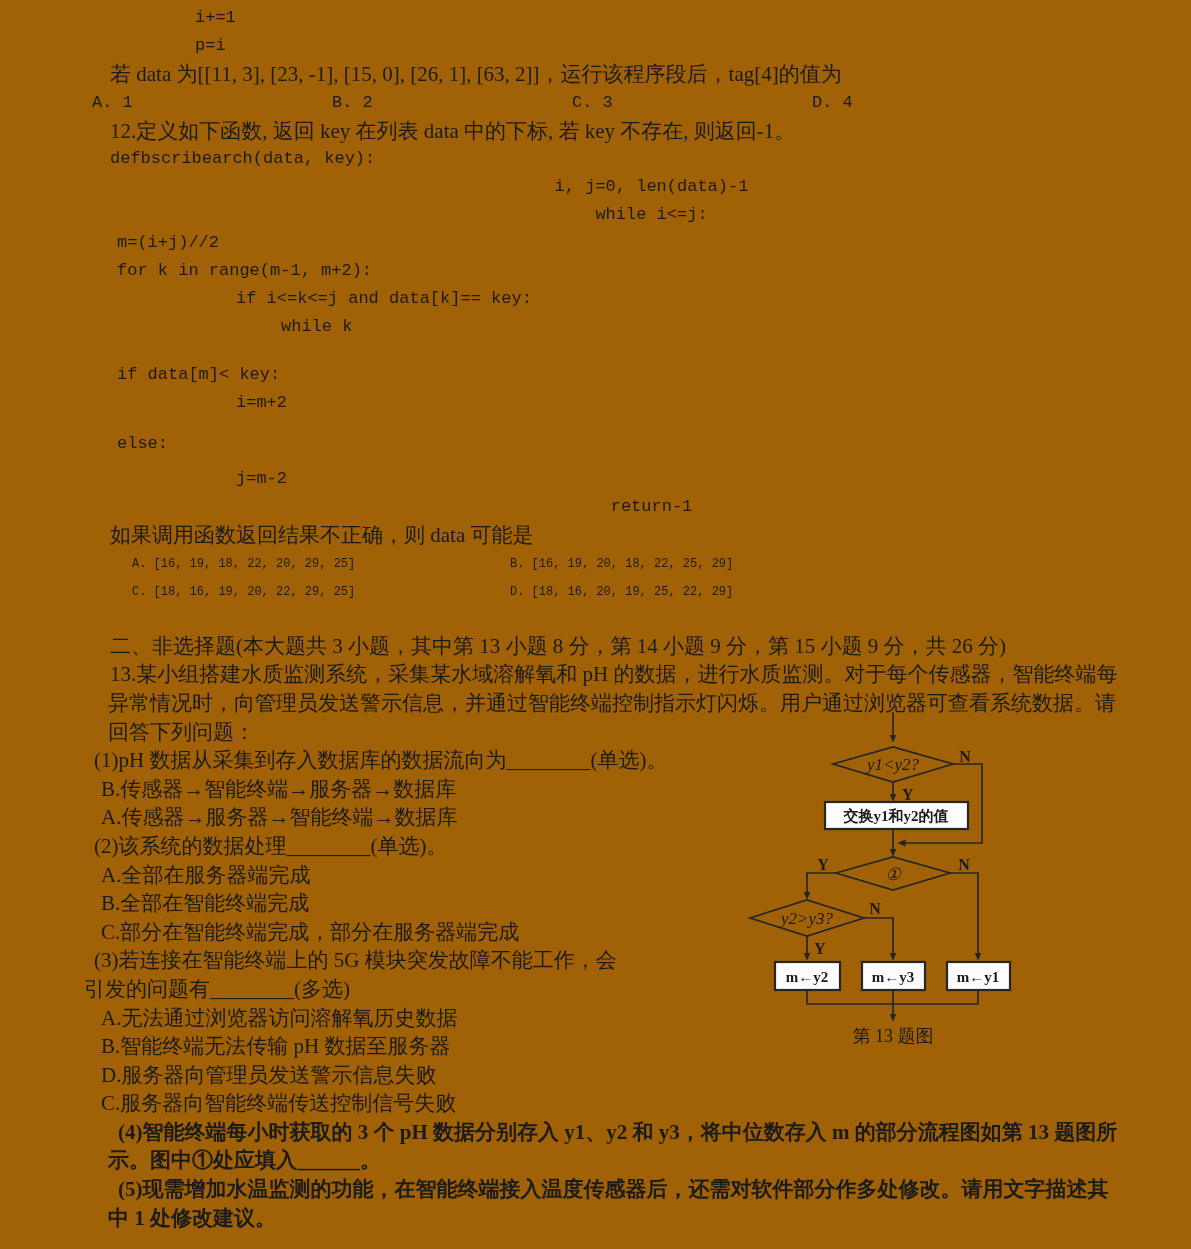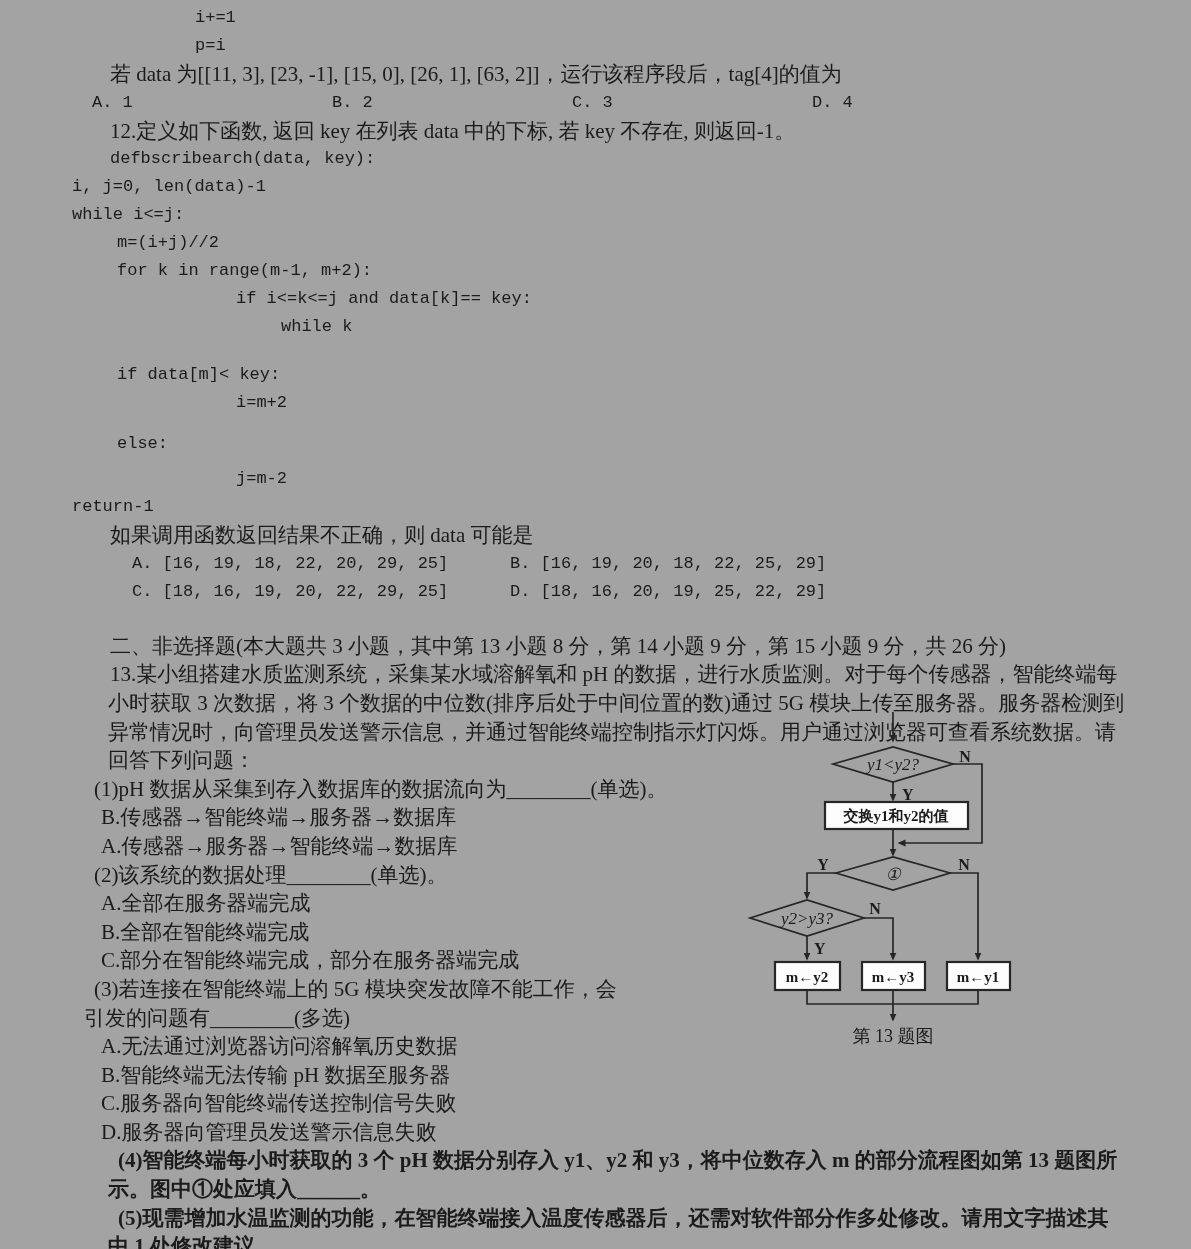--- a/index.html
+++ b/index.html
@@ -1,44 +1,44 @@
 <!DOCTYPE html>
 <html><head>
 <meta charset="utf-8">
 <style>
   html,body { margin:0; padding:0; background:#e8e8e8; }
   .page {
     position:relative;
     width:1191px; height:1249px;
     margin:0 auto;
-    background:#a3a3a3;
+    background:#a16207;
     color:#1b1b1b;
     font-family:"Liberation Serif","DejaVu Serif",serif;
     overflow:hidden;
   }
   .mono { font-family:"Liberation Mono","DejaVu Sans Mono",monospace; }
   .line  { font-size:21px; line-height:28.6px; white-space:pre; }
   .cline { font-size:17px; line-height:28px;  white-space:pre; }
 
   .pt4    { padding-top:4px; }
   .pl108  { padding-left:108px; }
   .pl110  { padding-left:110px; }
-  .pl148  { padding-left:72px; }
+  .pl148  { padding-left:112px;text-align:center; }
   .pl192  { padding-left:117px; }
   .pl195  { padding-left:195px; }
   .pl236  { padding-left:236px; }
   .pl281  { padding-left:281px; }
   .gap7   { margin-top:7px; }
   .gap9   { margin-top:20px; }
   .gap13  { margin-top:13px; }
 
   .optrow4 { display:flex; padding-left:92px; }
   .optrow4 span { width:240px; font-size:17px; line-height:28px; }
   .optgrid { display:grid; grid-template-columns:378px auto; padding-left:132px; }
-  .optgrid span { font-size:17px; line-height:28px; }
+  .optgrid span { font-size:12px; line-height:28px; }
 
   .sec-header { margin-top:26px; }
 
   .q13-subs { margin-left:84px; width:648px; }
   .sub-q    { padding-left:10px; }
   .sub-opt  { padding-left:17px; }
   .sub-cont { padding-left:0; }
 
   .q45 { margin-left:108px; width:985px;font-weight:bold; }
   .q45 .first { padding-left:10px; }
@@ -94,39 +94,38 @@
     <span>A. [16, 19, 18, 22, 20, 29, 25]</span>
     <span>B. [16, 19, 20, 18, 22, 25, 29]</span>
     <span>C. [18, 16, 19, 20, 22, 29, 25]</span>
     <span>D. [18, 16, 20, 19, 25, 22, 29]</span>
   </div>
 
   <div class="line pl110 sec-header">二、非选择题(本大题共 3 小题，其中第 13 小题 8 分，第 14 小题 9 分，第 15 小题 9 分，共 26 分)</div>
 
   <div>
     <div class="line pl110">13.某小组搭建水质监测系统，采集某水域溶解氧和 pH 的数据，进行水质监测。对于每个传感器，智能终端每</div>
-    <div class="line pl108">小时获取 3 次数据，将 3 个数据的中位数(排序后处于中间位置的数)通过 5G 模块上传至服务器。服务器检测到</div>
     <div class="line pl108">异常情况时，向管理员发送警示信息，并通过智能终端控制指示灯闪烁。用户通过浏览器可查看系统数据。请</div>
     <div class="line pl108">回答下列问题：</div>
   </div>
 
   <div class="q13-subs">
     <div class="line sub-q">(1)pH 数据从采集到存入数据库的数据流向为________(单选)。</div>
     <div class="line sub-opt">B.传感器→智能终端→服务器→数据库</div>
     <div class="line sub-opt">A.传感器→服务器→智能终端→数据库</div>
     <div class="line sub-q">(2)该系统的数据处理________(单选)。</div>
     <div class="line sub-opt">A.全部在服务器端完成</div>
     <div class="line sub-opt">B.全部在智能终端完成</div>
     <div class="line sub-opt">C.部分在智能终端完成，部分在服务器端完成</div>
     <div class="line sub-q">(3)若连接在智能终端上的 5G 模块突发故障不能工作，会</div>
     <div class="line sub-cont">引发的问题有________(多选)</div>
     <div class="line sub-opt">A.无法通过浏览器访问溶解氧历史数据</div>
     <div class="line sub-opt">B.智能终端无法传输 pH 数据至服务器</div>
+    <div class="line sub-opt">D.服务器向管理员发送警示信息失败</div>
     <div class="line sub-opt">C.服务器向智能终端传送控制信号失败</div>
-    <div class="line sub-opt">D.服务器向管理员发送警示信息失败</div>
   </div>
 
   <div class="q45">
     <div class="line first">(4)智能终端每小时获取的 3 个 pH 数据分别存入 y1、y2 和 y3，将中位数存入 m 的部分流程图如第 13 题图所</div>
     <div class="line">示。图中①处应填入______。</div>
   </div>
   <div class="q45">
     <div class="line first">(5)现需增加水温监测的功能，在智能终端接入温度传感器后，还需对软件部分作多处修改。请用文字描述其</div>
     <div class="line">中 1 处修改建议。</div>
   </div>

